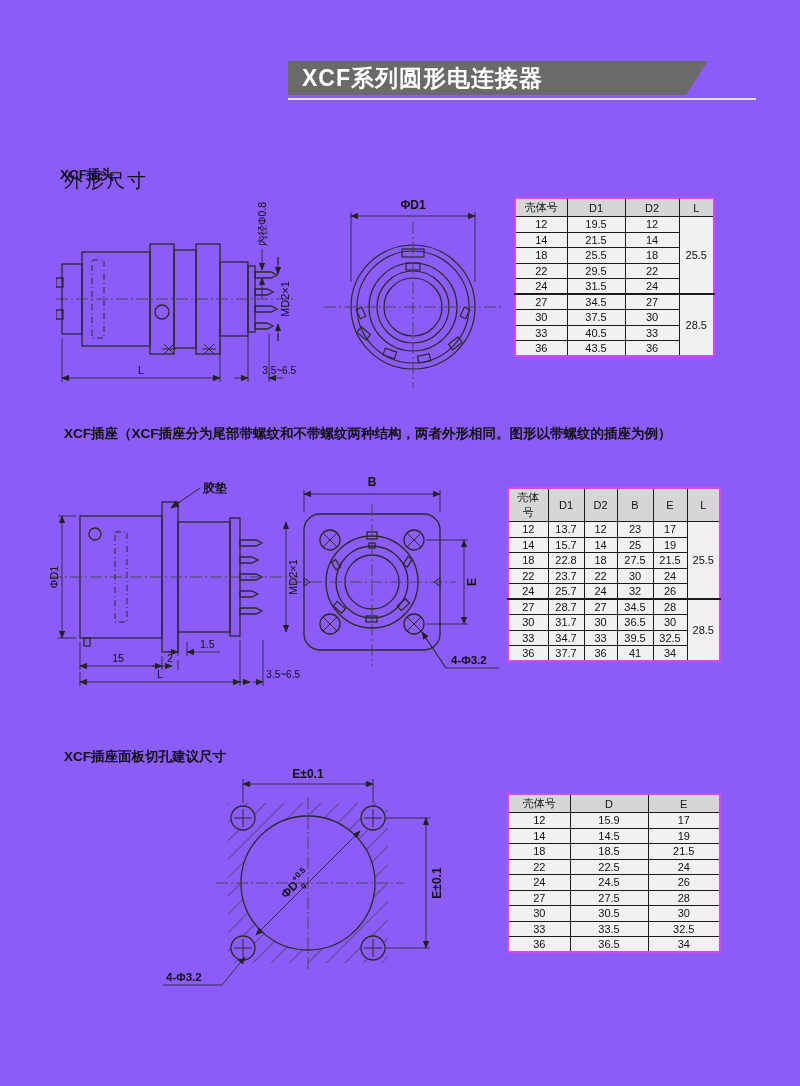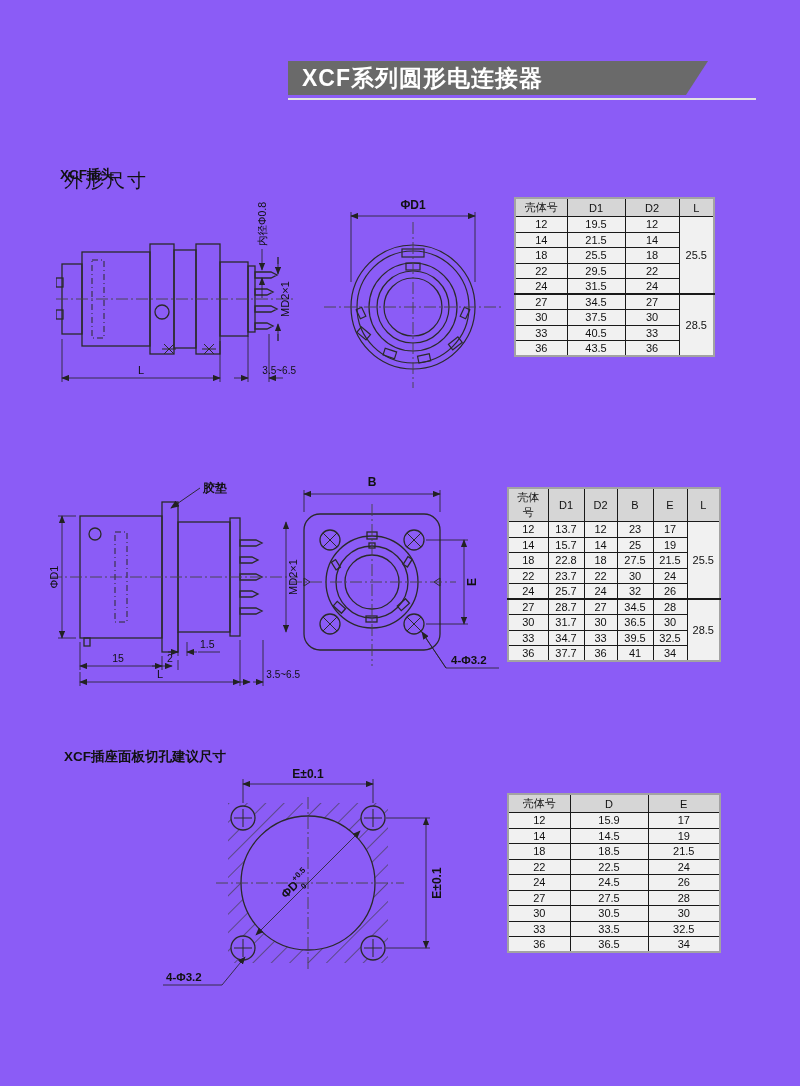--- a/index.html
+++ b/index.html
@@ -12,21 +12,21 @@
     background:#6a6a6a; clip-path:polygon(0 0,100% 0,calc(100% - 22px) 100%,0 100%);
     display:flex; align-items:center; }
   .banner span { color:#fff; font-weight:bold; font-size:23px; padding-left:14px; letter-spacing:1px; }
   .banner-rule { position:absolute; left:288px; top:98px; width:468px; height:2px; background:#e3e3e3; }
 
   
   .h-main { position:absolute; left:64px; top:136px; font-size:19px; font-weight:normal; letter-spacing:2px;margin-top:32px; }
   .h-sub  { position:absolute; font-size:13.5px; font-weight:bold; white-space:nowrap; }
 
   
-  table.dim { position:absolute; border-collapse:collapse; border:2px solid #a3a3a3;
+  table.dim { position:absolute; border-collapse:collapse; border:2px solid #d946ef;
     font-size:11px; background:#f1f1f1; table-layout:fixed; }
   table.dim th, table.dim td { border:1px solid #1a1a1a; text-align:center;
     padding:1px 3px; height:15.5px; font-weight:normal; }
   table.dim th { background:#d6d6d6; }
   table.dim tr.group-start td { border-top-width:2px; }
   #plug-table  { left:514px; top:197px; width:199px; }
   #plug-table  th:nth-child(1){width:52px} #plug-table th:nth-child(2){width:58px}
   #plug-table  th:nth-child(3){width:54px} #plug-table th:nth-child(4){width:35px}
   #socket-table{ left:507px; top:487px; width:212px; }
   #socket-table th:nth-child(1){width:40px} #socket-table th:nth-child(2){width:36px}
@@ -45,20 +45,21 @@
 
 <div class="page">
 
   <div class="banner">
     <span>XCF系列圆形电连接器</span>
   </div>
   <div class="banner-rule"></div>
 
   <div class="h-main">外形尺寸</div>
   <div class="h-sub" style="left:60px; top:166px;">XCF插头</div>
+  <div class="h-sub" style="left:64px; top:425px;">XCF插座（XCF插座分为尾部带螺纹和不带螺纹两种结构，两者外形相同。图形以带螺纹的插座为例）</div>
   <div class="h-sub" style="left:64px; top:727px;margin-top:21px;">XCF插座面板切孔建议尺寸</div>
 
   <svg class="draw" style="left:56px; top:194px;" width="240" height="200" viewBox="0 0 240 200">
     <defs>
       <marker id="ae" markerWidth="10" markerHeight="8" refX="9" refY="4" orient="auto">
           <path d="M0,0L10,4L0,8z" fill="#222"></path>
         </marker>
       <marker id="as" markerWidth="10" markerHeight="8" refX="9" refY="4" orient="auto-start-reverse">
           <path d="M0,0L10,4L0,8z" fill="#222"></path>
         </marker>

